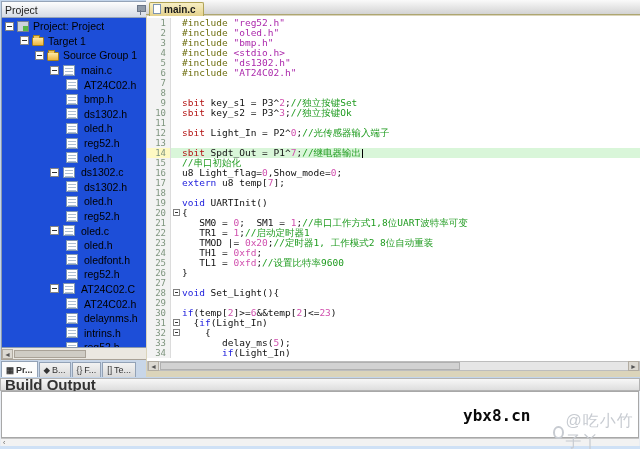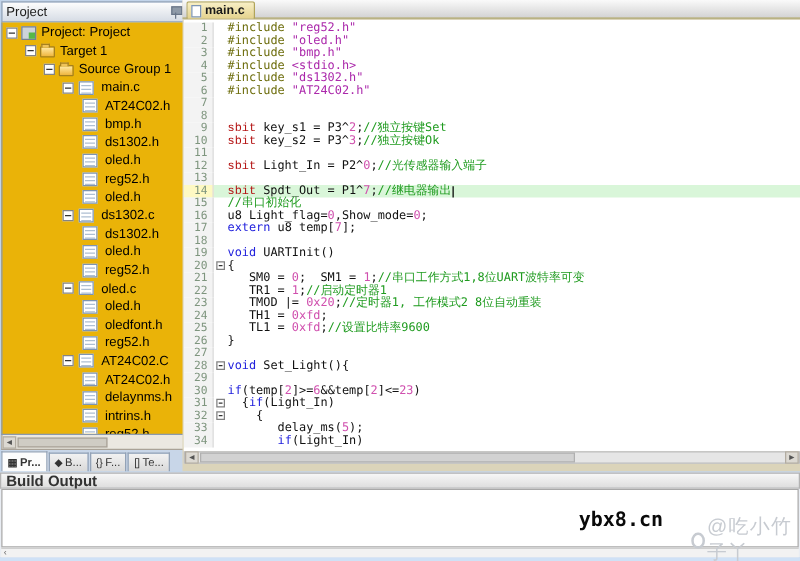--- a/index.html
+++ b/index.html
@@ -17,21 +17,21 @@
     font-size:10.5px; color:#1c1c1c; padding:0 3px; }
   .panel-header .ttl{ flex:1; }
   .pin-ic{ width:9px; height:11px; position:relative; margin-right:4px; }
   .pin-ic::before{ content:""; position:absolute; left:1px; top:1px; width:7px; height:5px;
     background:#8f9aa8; border:1px solid #6a7688; }
   .pin-ic::after{ content:""; position:absolute; left:4px; top:6px; width:1px; height:5px; background:#6a7688; }
   .close-btn{ width:14px; height:12px; background:linear-gradient(#f0716b,#d5312b);
     border:1px solid #9c1f1a; border-radius:2px; color:#fff; font-size:9px; line-height:10px;
     text-align:center; font-weight:bold; }
 
-  .tree{ flex:1 1 auto; background:#eab308; border:1px solid #8a99ad; border-top:none;
+  .tree{ flex:1 1 auto; background:#1d4ed8; border:1px solid #8a99ad; border-top:none;
     overflow:hidden; font-size:10.5px; padding-top:1px; }
   .tree-row{ height:14.6px; display:flex; align-items:center; white-space:nowrap;
     padding-left:calc(3px + var(--lv,0)*15px); color:#000; }
   .exp{ display:none; width:9px; height:9px; border:1px solid #848484; background:#fff;
     margin-right:3px; position:relative; flex:0 0 9px; }
   .exp::before{ content:""; position:absolute; left:1px; right:1px; top:3px; height:1px; background:#333; }
   .tree-row.has-exp .exp{ display:inline-block; }
   .node-icon{ width:12px; height:11px; margin-right:4px; position:relative; flex:0 0 12px; }
   .t-root .node-icon{ background:#cdd3da; border:1px solid #76818f; }
   .t-root .node-icon::after{ content:""; position:absolute; right:0; bottom:0; width:5px; height:5px; background:#57b847; }
@@ -74,30 +74,30 @@
   .fold-box{ display:none; position:absolute; left:2px; top:1px; width:7px; height:7px;
     border:1px solid #808080; background:#fff; }
   .fold-box::before{ content:""; position:absolute; left:1px; right:1px; top:2px; height:1px; background:#333; }
   .code-line.fold .fold-box{ display:block; }
   .code-text{ white-space:pre; }
   .code-line.hl{ background:#d9f6d9; }
   .code-line.hl .ln{ background:#fef9c3; }
   .caret{ display:none; width:1px; height:9px; background:#000; margin-left:1px; }
   .code-line.cursor .caret{ display:inline-block; }
   .tk-pp{ color:#6e6e0e; } .tk-str{ color:#ab28ab; } .tk-kw{ color:#2222dd;margin-top:24px; }
-  .tk-sbit{ color:#b41414;font-family:Liberation Mono, monospace; } .tk-cmt{ color:#1f9b1f; } .tk-num{ color:#d050ae; } .tk-plain{ color:#111; }
+  .tk-sbit{ color:#b41414; } .tk-cmt{ color:#1f9b1f; } .tk-num{ color:#d050ae; } .tk-plain{ color:#111; }
 
   .editor-hscroll{ position:absolute; left:1px; right:0; bottom:6px; height:10px; background:#e6e6e6;
     border:1px solid #bdbdbd; display:flex; align-items:center; font-size:7px; color:#555; }
   .editor-hscroll .hs-thumb{ width:300px; background:#d2d2d2; border-color:#b0b0b0; }
 
   
   .build-panel{ position:absolute; left:0; top:378px; width:640px; height:68px; background:#e9edf3; }
   .build-header{ height:13px; background:linear-gradient(#f7f7f7,#dedede); border:1px solid #b3b3b3;
-    font-size:12px; font-weight:bold; color:#333; padding:0 4px; line-height:12px; }
+    font-size:15px; font-weight:bold; color:#333; padding:0 4px; line-height:12px; }
   .build-content{ position:absolute; top:13px; left:1px; right:1px; height:47px; background:#fff;
     border:1px solid #a8a8a8; font-family:"DejaVu Sans Mono", monospace; font-size:10px;
     line-height:11.5px; padding:1px 3px; color:#000; }
   .build-content div{ white-space:pre; }
   .build-hscroll{ position:absolute; left:1px; right:1px; bottom:0; height:8px; background:#f2f2f2;
     border-top:1px solid #c4c4c4; font-size:7px; color:#666; padding-left:2px; line-height:8px; }
 
   .status-strip{ position:absolute; left:0; top:446px; width:640px; height:3px; background:#cfe1f6; }
 
   

